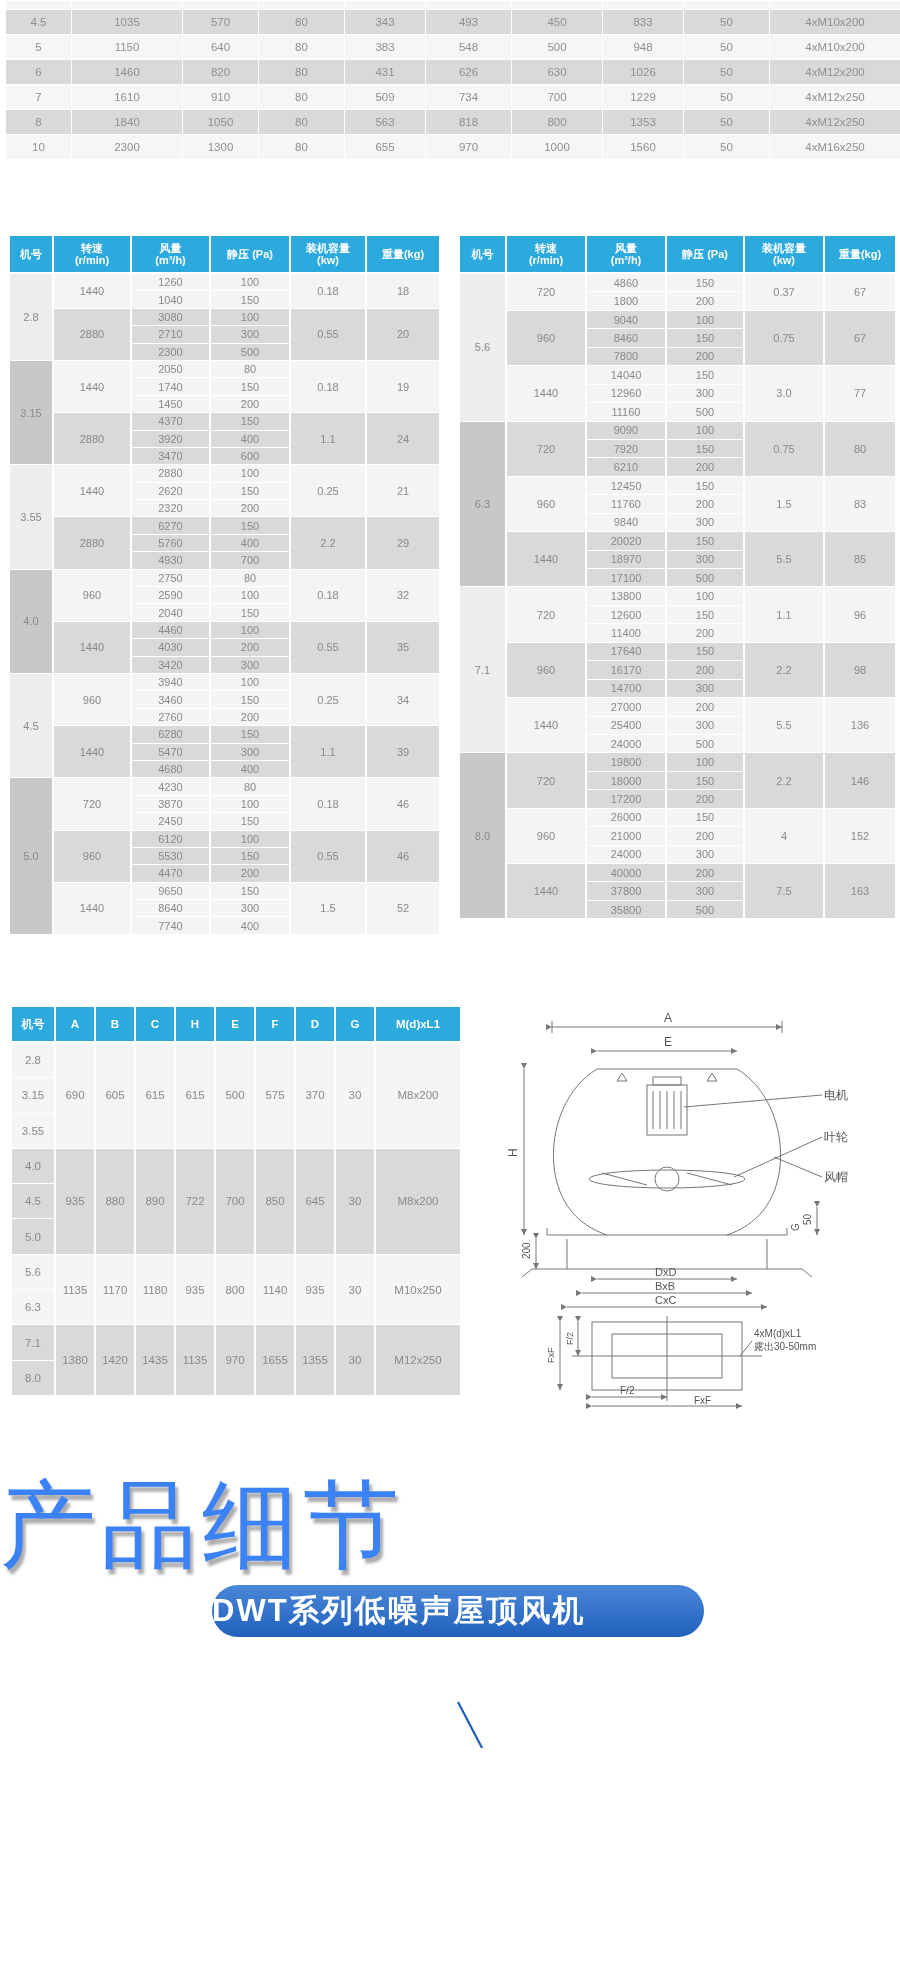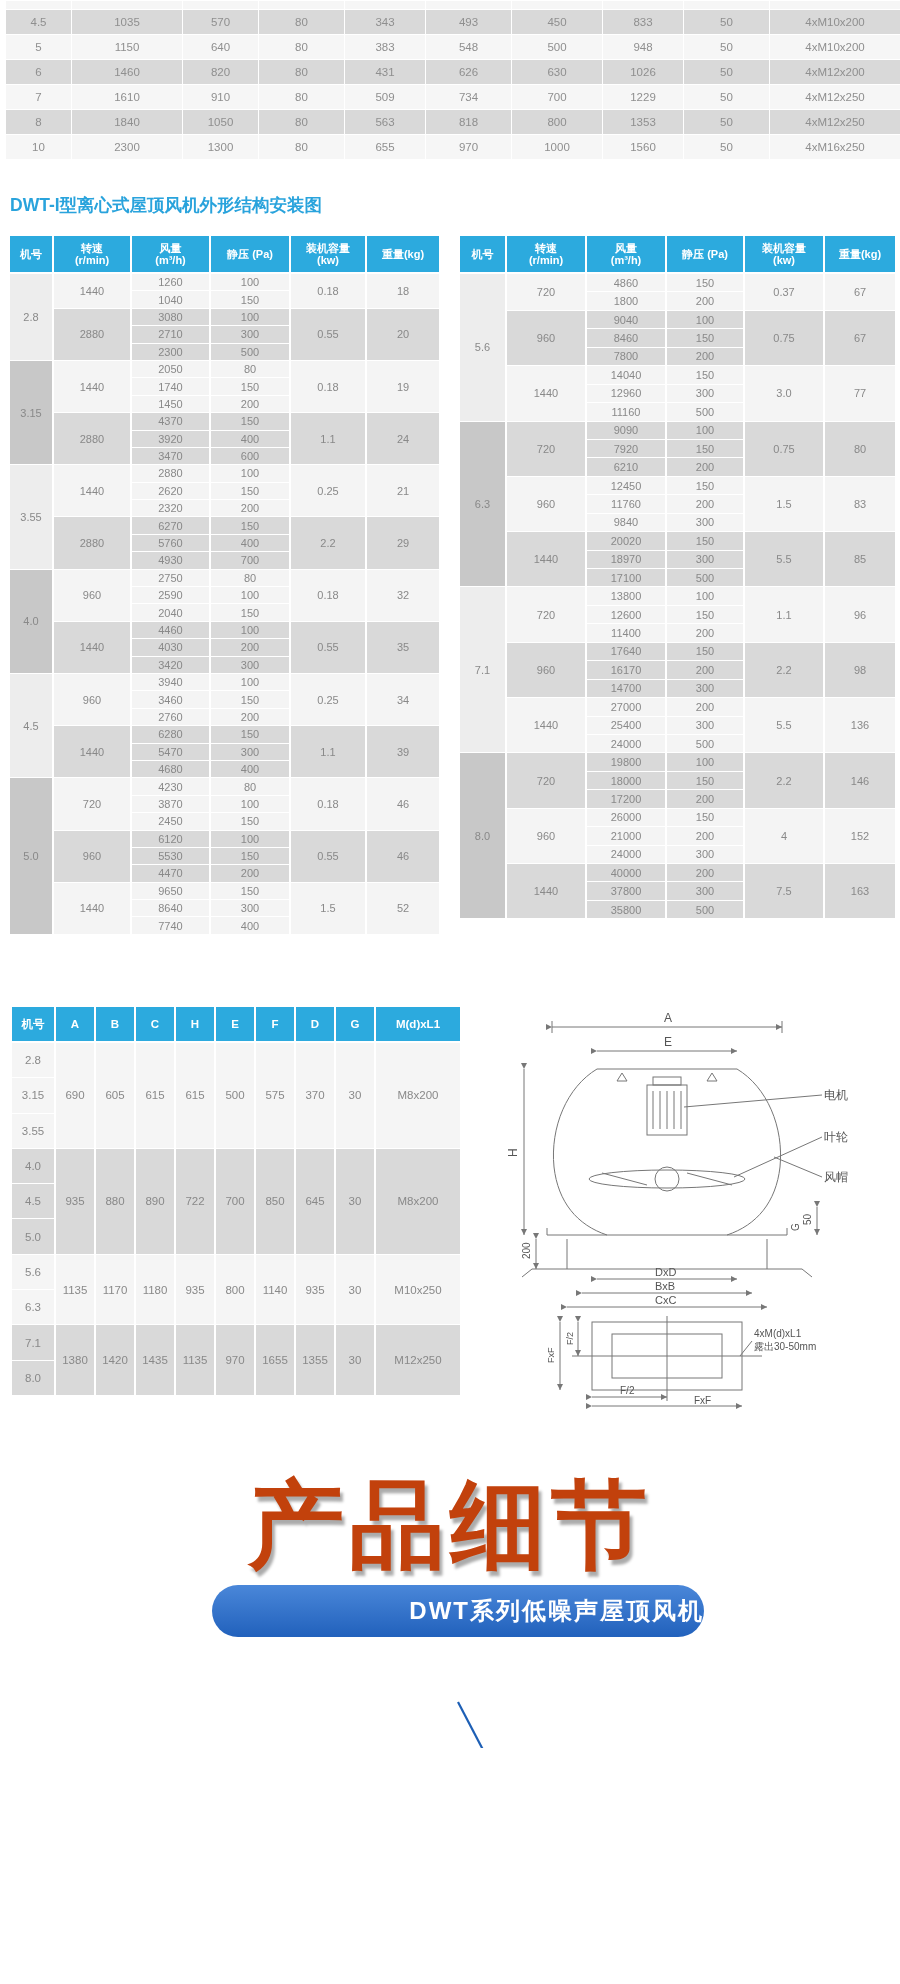--- a/index.html
+++ b/index.html
@@ -33,25 +33,25 @@
 #dim th{background:#2caade;color:#fff;font-size:11.5px;font-weight:bold;height:36px;border-bottom:2px solid #fff}
 #dim td{text-align:center;font-size:11.5px;color:#898989;height:35.3px;border-bottom:1px solid #fff}
 td.dl{background:#f5f5f5}
 td.dg{background:#d9d9d9}
 
 #diagram{position:absolute;left:472px;top:1007px}
 #diagram text{fill:#555;font-family:"Liberation Sans",sans-serif}
 #diagram .ln{stroke:#777;fill:none;stroke-width:1}
 #diagram .dm{stroke:#777;stroke-width:1}
 
-#detail-title{position:absolute;left:0;top:1462px;width:900px;text-align:center;font-size:96px;font-weight:bold;
-  color:#c2410c;letter-spacing:5px;text-shadow:3px 5px 3px rgba(0,0,0,.33)}
+#detail-title{position:absolute;left:0;top:1462px;width:900px;text-align:left;font-size:96px;font-weight:normal;
+  color:#3b82f6;letter-spacing:5px;text-shadow:3px 5px 3px rgba(0,0,0,.33)}
 #pill{position:absolute;left:212px;top:1585px;width:492px;height:52px;border-radius:27px;
-  background:linear-gradient(180deg,#4a87d9,#2161bc);color:#fff;font-size:24px;font-weight:bold;
-  text-align:right;line-height:52px;letter-spacing:2px}
+  background:linear-gradient(180deg,#4a87d9,#2161bc);color:#fff;font-size:31px;font-weight:bold;
+  text-align:left;line-height:52px;letter-spacing:2px}
 .caption{position:absolute;left:0;width:900px;text-align:center;font-size:9.5px;color:#4a4a4a;letter-spacing:.4px}
 #cap1{top:1651px}
 #cap2{top:1668px}
 
 #photo{position:absolute;left:0;top:1766px;width:460px;height:218px;overflow:hidden}
 #feat-line{position:absolute;left:420px;top:1690px}
 #feat-num{position:absolute;left:600px;top:1764px;width:230px;text-align:left;font-size:84px;font-weight:bold;color:#1457a8;line-height:1}
 #feat-name{position:absolute;left:590px;top:1856px;width:200px;text-align:center;font-size:56px;font-weight:bold;color:#1457a8;line-height:1.1}
 #feat-desc{position:absolute;left:628px;top:1936px;width:272px;font-size:28px;color:#3a3a3a;line-height:35px}
 </style>
@@ -154,21 +154,20 @@
           <td>655</td>
           <td>970</td>
           <td>1000</td>
           <td>1560</td>
           <td>50</td>
           <td>4xM16x250</td>
         </tr>
       </tbody>
   </table>
 
-  <div id="heading">DWT-I型离心式屋顶风机外形结构安装图</div>
 
   <table class="perf" id="perf-left">
     <colgroup>
       <col style="width:42px">
         <col style="width:76px">
         <col style="width:77px">
       <col style="width:78px">
         <col style="width:74px">
         <col style="width:72px">
     </colgroup>

